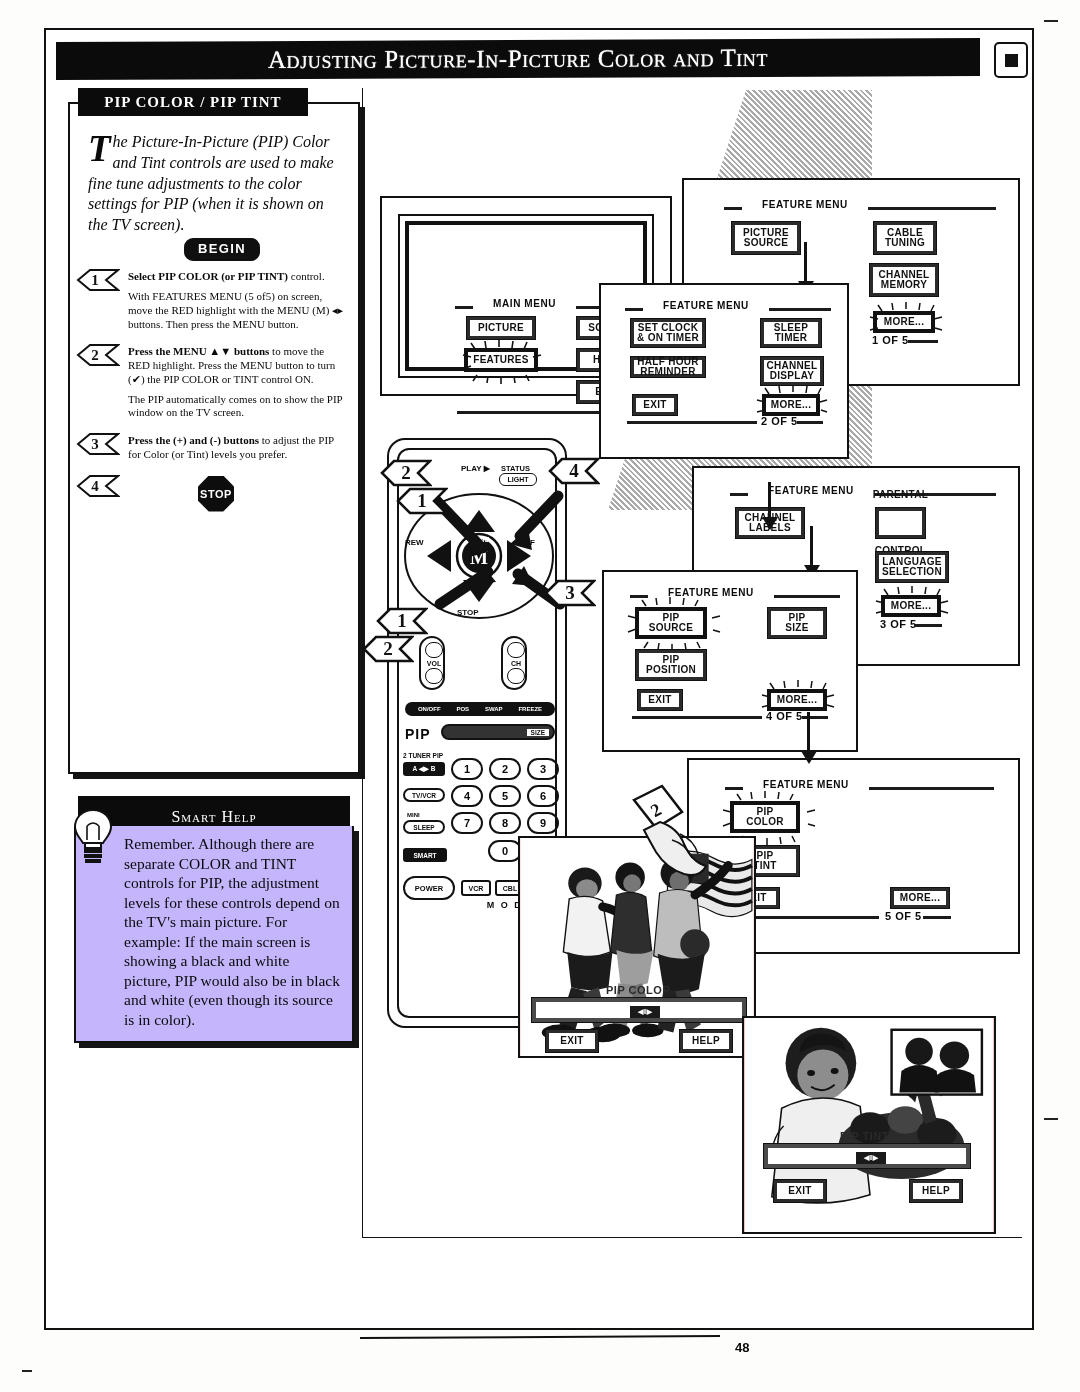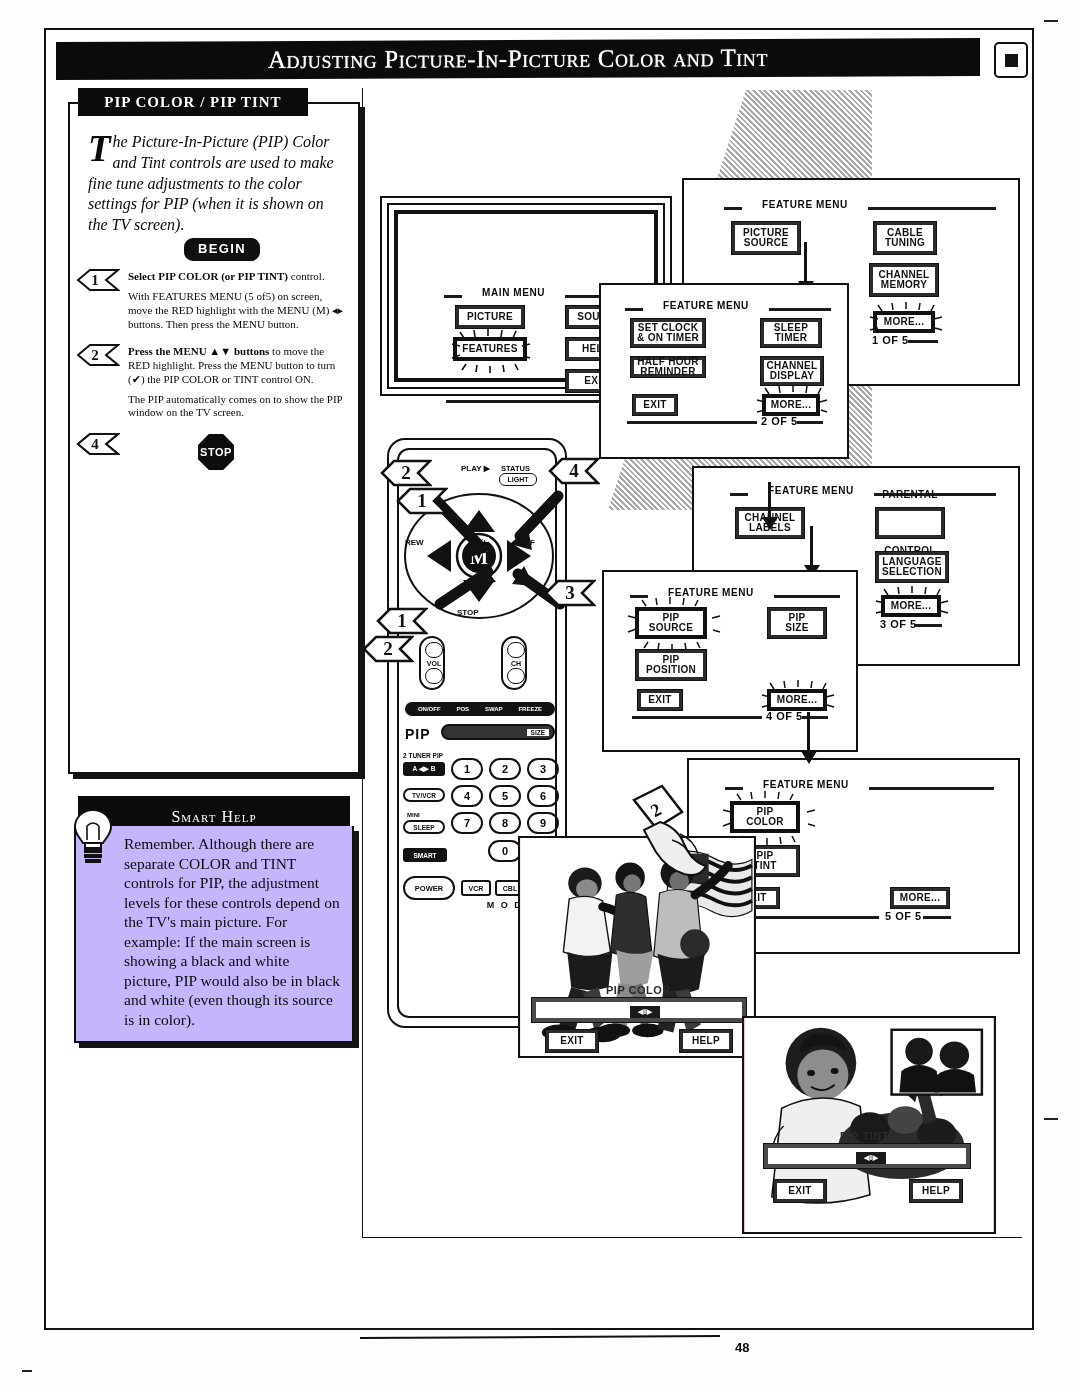--- a/index.html
+++ b/index.html
@@ -169,21 +169,21 @@
   .arrow-down { position:absolute; width:14px; }
   .arrow-down .shaft { width:3px; height:100%; background:#111; margin:0 auto; }
   .arrow-down .head {
     width:0;height:0;border-left:8px solid transparent;border-right:8px solid transparent;
     border-top:13px solid #111; margin:-1px auto 0 auto;
   }
 
   
   .tv-bezel {
     position:absolute; left:18px; top:108px; width:292px; height:200px;
-    border:2px solid #111; background:#fff; padding:5px;
+    border:2px solid #111; background:#fff; padding:16px;
   }
   .tv-bezel-2 { width:100%; height:100%; border:2px solid #111; padding:5px; }
   .tv-screen { width:100%; height:100%; border:4px solid #111; background:#fff; position:relative; }
 
   .shadow-band {
     position:absolute; background:repeating-linear-gradient(45deg,#9a9a9a 0 2px,#ffffff 2px 4px);
     opacity:0.85;
   }
 
   
@@ -271,20 +271,21 @@
           <p class="para">The PIP automatically comes on to show the PIP window on the TV screen.</p>
         </div>
 
         <div class="step" style="margin-top:14px">
           <div class="dia">
             <svg width="44" height="24" viewBox="0 0 44 24">
               <path d="M2 12 L14 2 L42 2 L30 12 L42 22 L14 22 Z" fill="#fff" stroke="#111" stroke-width="2"></path>
               <text x="19" y="17" font-family="Liberation Serif, serif" font-size="15" font-weight="700" fill="#111" text-anchor="middle">3</text>
             </svg>
           </div>
+          <p><b>Press the (+) and (-) buttons</b><span> to adjust the PIP for Color (or Tint) levels you prefer.</span></p>
         </div>
 
         <div class="step" style="margin-top:14px">
           <div class="dia">
             <svg width="44" height="24" viewBox="0 0 44 24">
               <path d="M2 12 L14 2 L42 2 L30 12 L42 22 L14 22 Z" fill="#fff" stroke="#111" stroke-width="2"></path>
               <text x="19" y="17" font-family="Liberation Serif, serif" font-size="15" font-weight="700" fill="#111" text-anchor="middle">4</text>
             </svg>
           </div>
         </div>
@@ -444,21 +445,21 @@
     <div class="osd" style="left:330px;top:378px;width:328px;height:200px;">
       <div class="hdr" style="left:36px;top:16px;right:22px;">
         <div class="dash"></div>
         <div class="lbl">FEATURE MENU</div>
         <div class="rule"></div>
       </div>
       <div class="btn" style="left:42px;top:40px;width:68px;height:30px;">
         <span>CHANNEL</span>
         <span>LABELS</span>
       </div>
-      <div class="btn" style="left:182px;top:40px;width:68px;height:30px;gap:46px;">
+      <div class="btn" style="left:182px;top:40px;width:49px;height:30px;gap:46px;">
         <span>PARENTAL</span>
         <span>CONTROL</span>
       </div>
       <div class="btn" style="left:182px;top:84px;width:72px;height:30px;">
         <span>LANGUAGE</span>
         <span>SELECTION</span>
       </div>
       <div class="btn hl" style="left:188px;top:128px;width:58px;height:20px;">
         <span>MORE...</span>
       </div>

